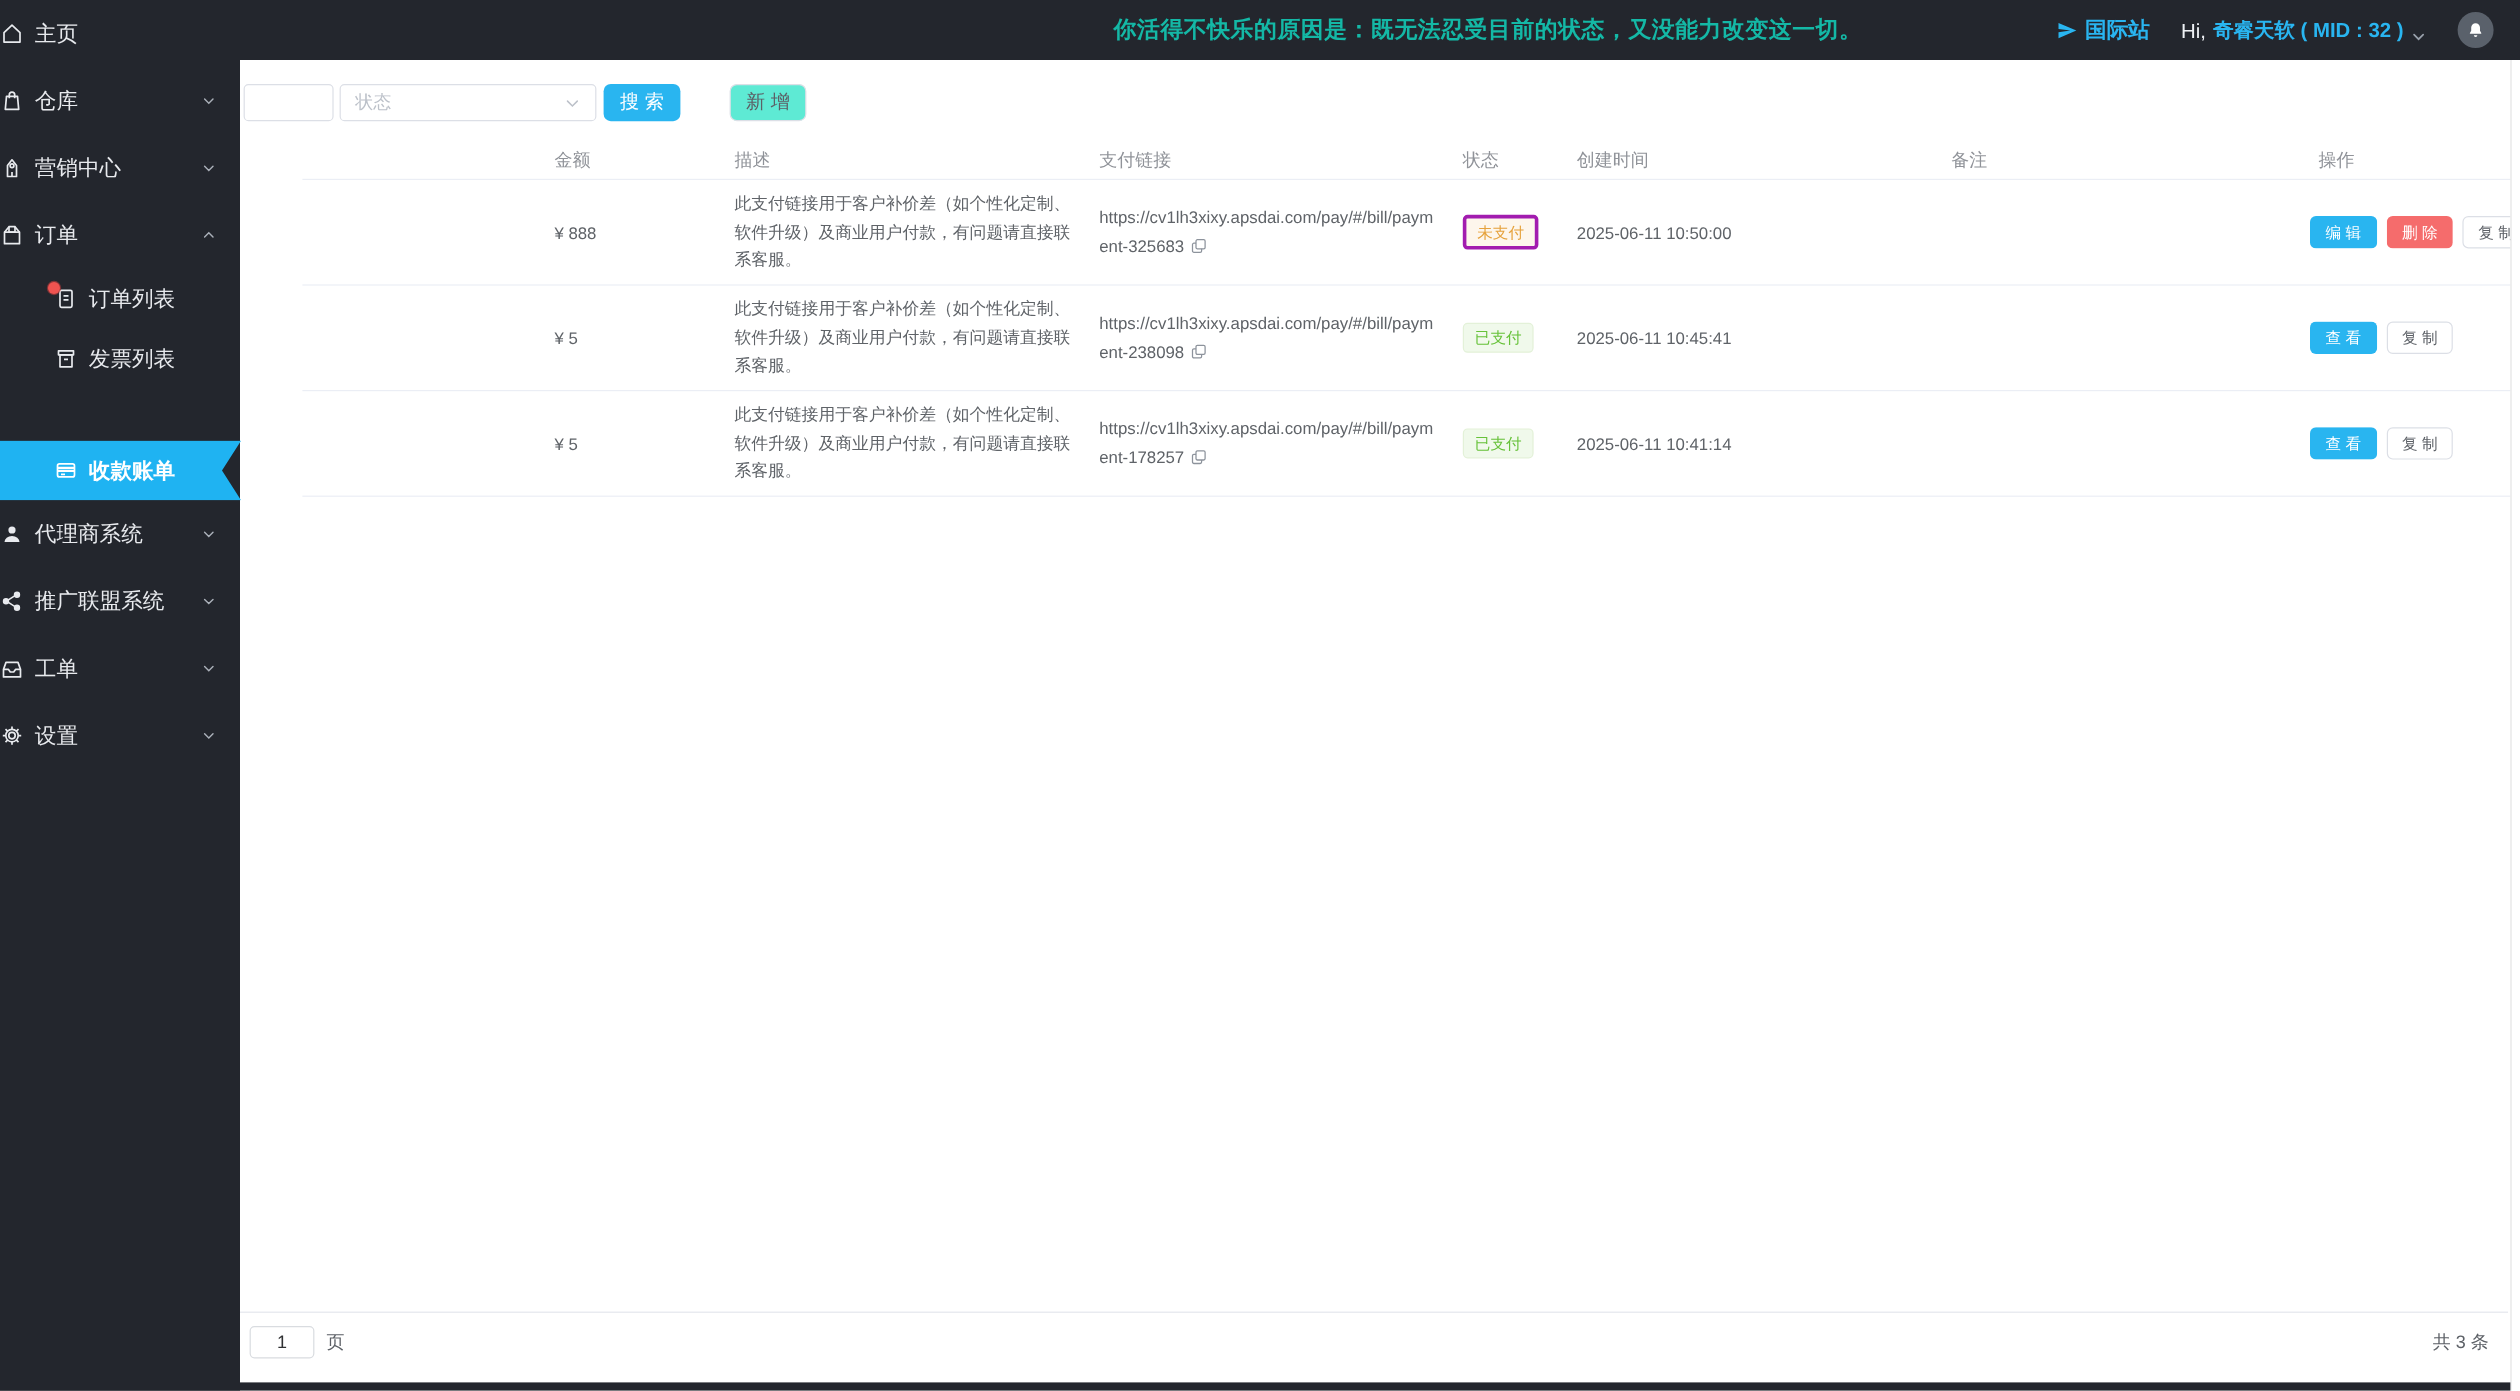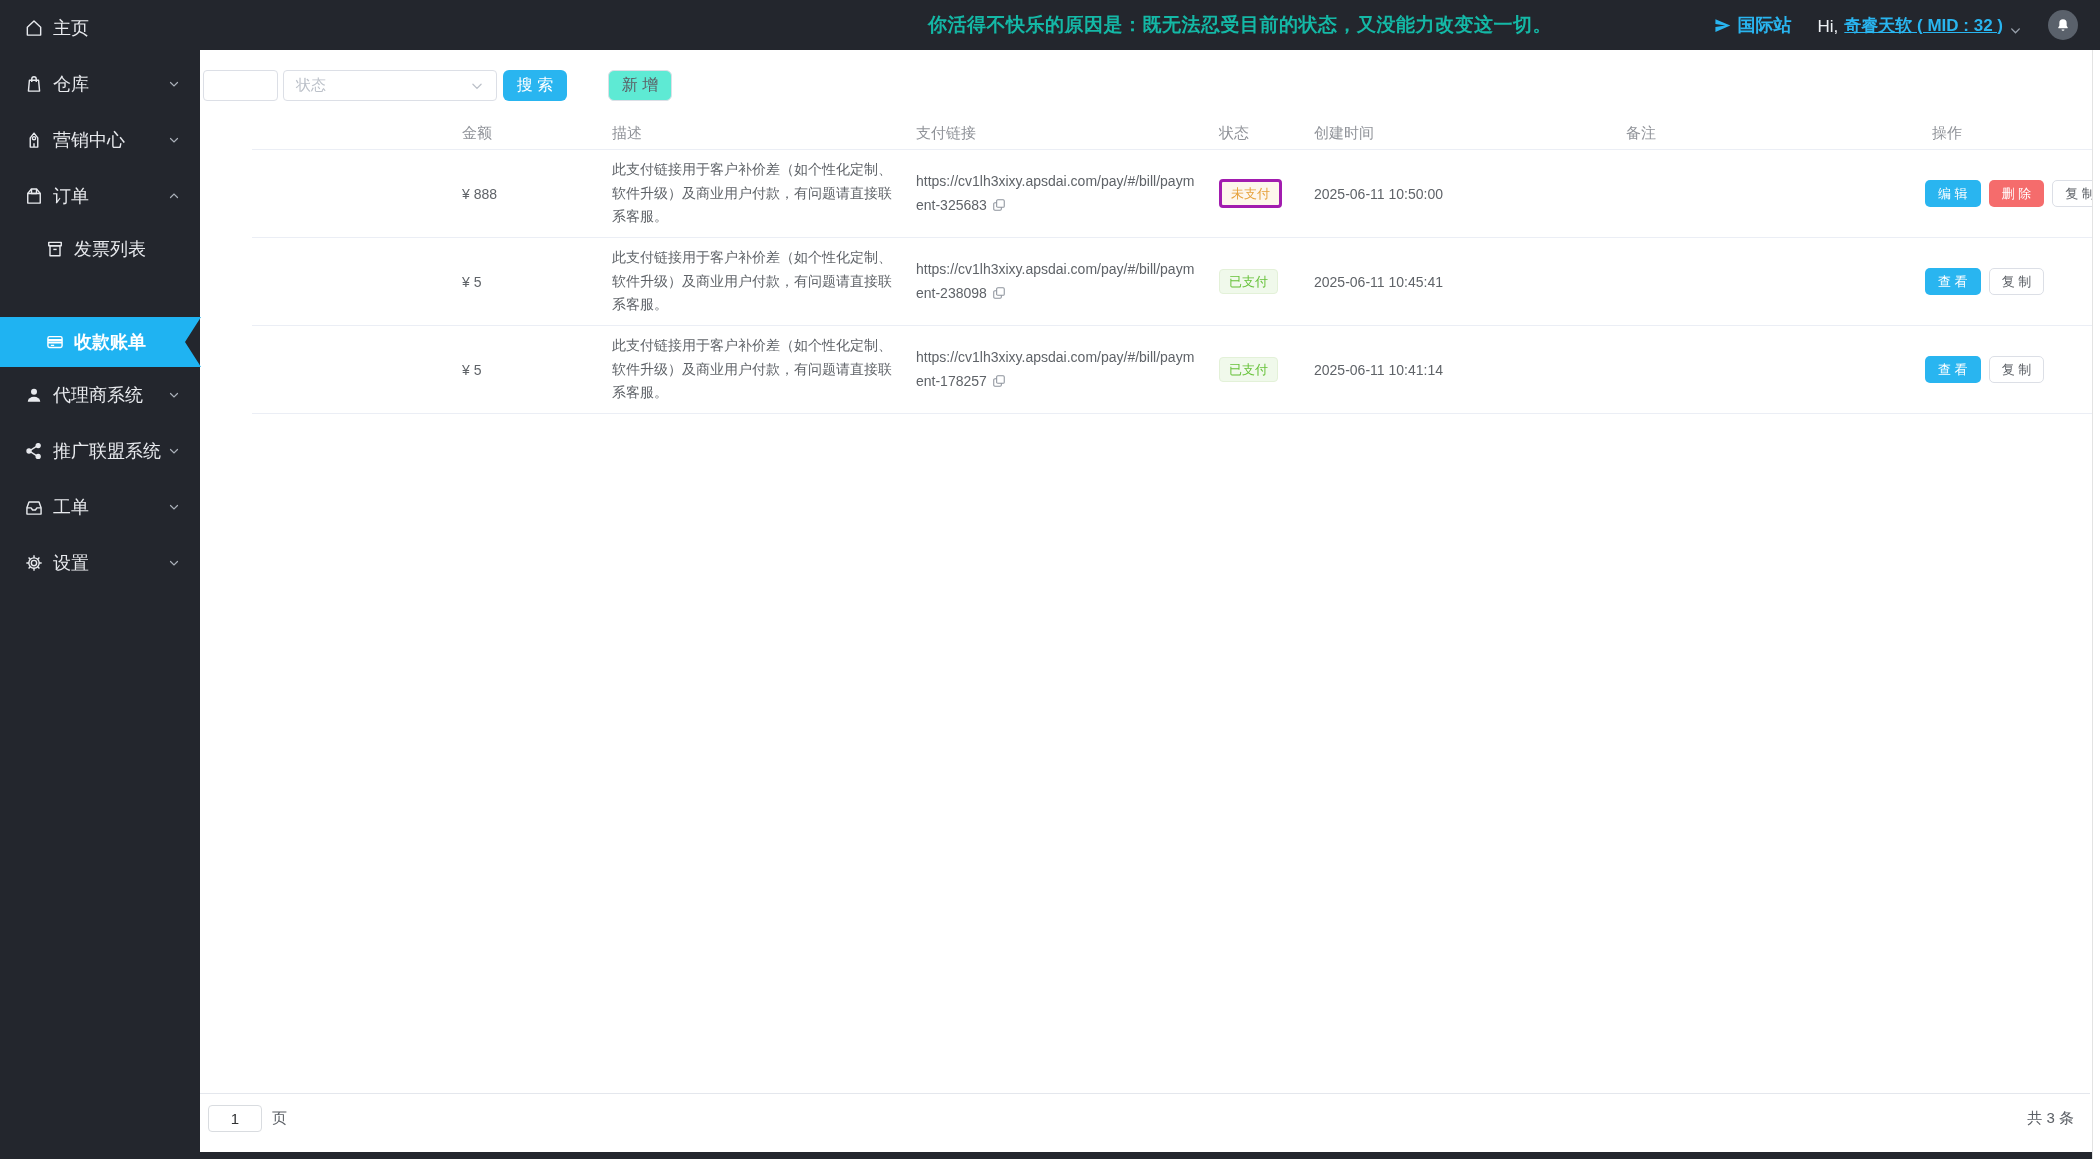--- a/index.html
+++ b/index.html
@@ -7,26 +7,26 @@
   .app { position:relative; width:2100px; height:1159px; background:#fff; }
 
   
   .topbar { position:absolute; top:0; left:0; width:2100px; height:50px; background:#23262d; z-index:5; }
   .topbar-quote { position:absolute; left:1240px; top:0; height:50px; transform:translateX(-50%);
     display:flex; align-items:center; color:#14b8a6; font-size:19px; font-weight:600; white-space:nowrap; letter-spacing:.5px; }
   .topbar-right { position:absolute; right:22px; top:0; height:50px; display:flex; align-items:center; gap:26px; }
   .site-link { display:flex; align-items:center; gap:7px; color:#29b5f0; font-size:18px; font-weight:700; cursor:pointer; }
   .user-wrap { display:flex; align-items:flex-end; gap:6px; font-size:17px; cursor:pointer; }
   .hi { color:#eef1f5; }
-  .uname { color:#29b5f0; font-weight:600;text-decoration:underline; }
+  .uname { color:#29b5f0; font-weight:600; }
   .avatar { width:30px; height:30px; border-radius:50%; background:#5a616b; display:flex; align-items:center; justify-content:center; cursor:pointer; }
 
   
   .sidebar { position:absolute; left:0; top:0; width:200px; height:1159px; background:#23262d; z-index:10; }
-  .side-item { position:relative; height:56px; display:flex; align-items:center; padding-left:24px; gap:9px;
+  .side-item { position:relative; height:56px; display:flex; align-items:center; gap:9px;
     color:#e8eaee; font-size:18px; cursor:pointer; white-space:nowrap; }
   .side-item.sub { height:50px; padding-left:45px; }
   .side-item.active { background:#1fb3f2; color:#fff; font-weight:600; width:201px;
     clip-path:polygon(0 0,100% 0,calc(100% - 16px) 50%,100% 100%,0 100%);margin-top:43px; }
   .side-icon { width:20px; height:20px; flex:none; position:relative; }
   .side-icon svg { display:block; }
   .side-chev { position:absolute; right:20px; display:flex; }
   .badge-dot { position:absolute; width:10px; height:10px; border-radius:50%; background:#ef5350;
     top:-4px; left:-5px; box-shadow:0 0 0 1px rgba(190,60,60,.6); }
 
@@ -263,20 +263,30 @@
           </svg>
       </span>
       <span>订单</span>
       <span class="side-chev">
         <svg width="12" height="12" viewBox="0 0 24 24" fill="none" stroke="#aab0b9" stroke-width="2.4" stroke-linecap="round">
             <path d="M5 15 L12 8 L19 15"></path>
           </svg>
       </span>
     </div>
 
+    <div class="side-item sub">
+      <span class="side-icon">
+        <svg width="20" height="20" viewBox="0 0 24 24" fill="none" stroke="#e8eaee" stroke-width="1.7" stroke-linejoin="round">
+            <rect x="6" y="3.5" width="12" height="17" rx="1.5"></rect>
+            <path d="M9.5 9 h5 M9.5 13 h5"></path>
+          </svg>
+        <span class="badge-dot"></span>
+      </span>
+      <span>订单列表</span>
+    </div>
 
     <div class="side-item sub">
       <span class="side-icon">
         <svg width="20" height="20" viewBox="0 0 24 24" fill="none" stroke="#e8eaee" stroke-width="1.7" stroke-linejoin="round">
             <rect x="4.5" y="4" width="15" height="4"></rect>
             <rect x="6" y="8" width="12" height="12"></rect>
             <path d="M10 12.5 h4"></path>
           </svg>
       </span>
       <span>发票列表</span>

